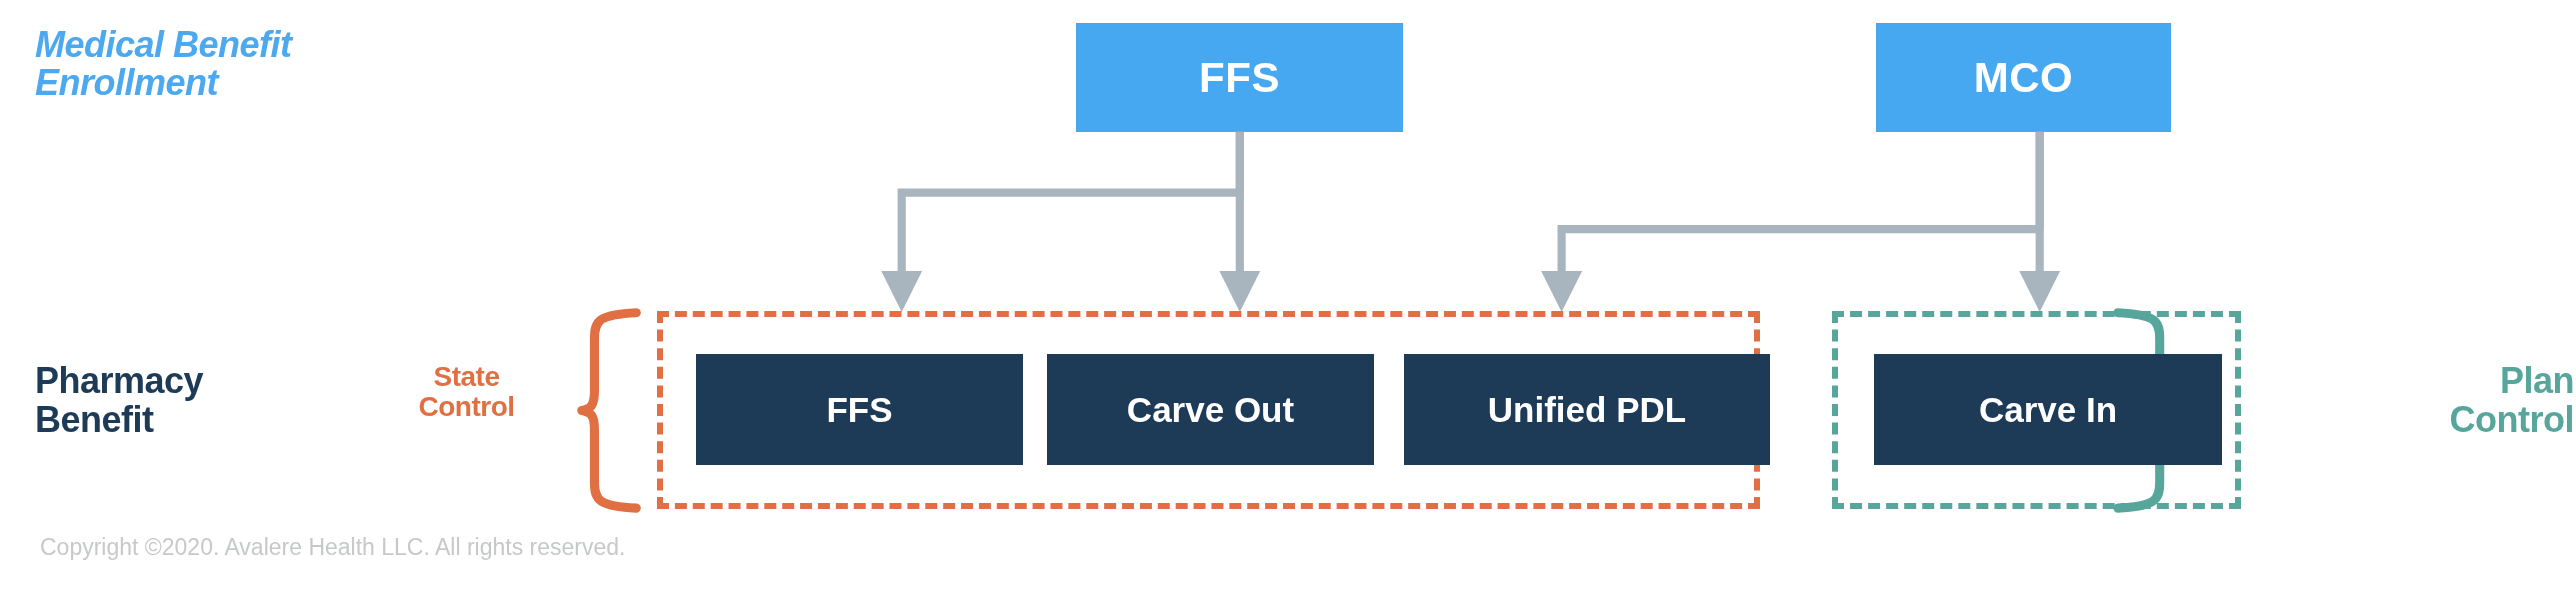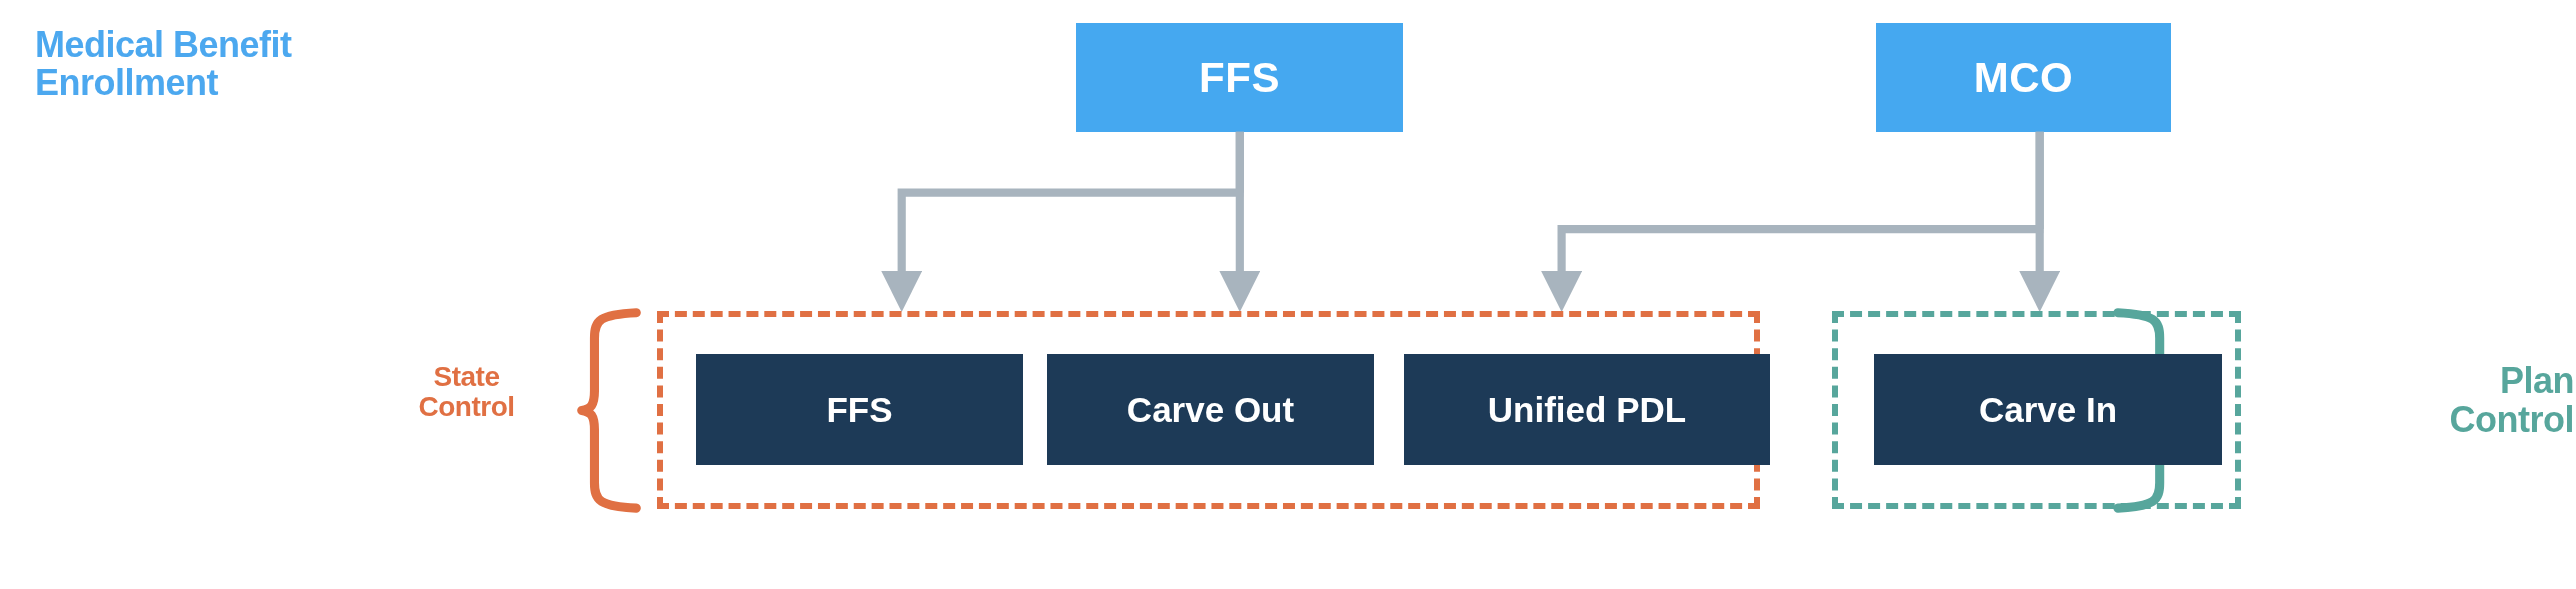--- a/index.html
+++ b/index.html
@@ -24,20 +24,21 @@
     font-weight: bold;
     line-height: 1.08;
     white-space: pre-line;
     letter-spacing: -0.5px;
   }
   #label-medical {
     left: 35px;
     top: 25.5px;
     font-size: 36px;
     color: #4CA8EF;
+    font-style: italic;
   }
   #label-pharmacy {
     left: 35px;
     top: 362px;
     font-size: 36px;
     color: #1D3A57;
   }
   #label-state-control {
     position: absolute;
     left: 362px;
@@ -141,20 +142,22 @@
   }
 </style>
 </head>
 <body>
 
 <div id="canvas">
 
   <div class="row-label" id="label-medical">Medical Benefit
 Enrollment</div>
 
+  <div class="row-label" id="label-pharmacy">Pharmacy
+Benefit</div>
 
   <div class="top-box" id="box-ffs-top">
     <span>FFS</span>
   </div>
 
   <div class="top-box" id="box-mco-top">
     <span>MCO</span>
   </div>
 
   <svg class="overlay" id="connectors" viewBox="0 0 2834 648">
@@ -220,15 +223,16 @@
   </div>
 
   <div class="bottom-box" id="box-unified-pdl">
     <span>Unified PDL</span>
   </div>
 
   <div class="bottom-box" id="box-carve-in">
     <span>Carve In</span>
   </div>
 
+  <div id="copyright">Copyright ©2020. Avalere Health LLC. All rights reserved.</div>
 
 </div>
 
 
 </body></html>

